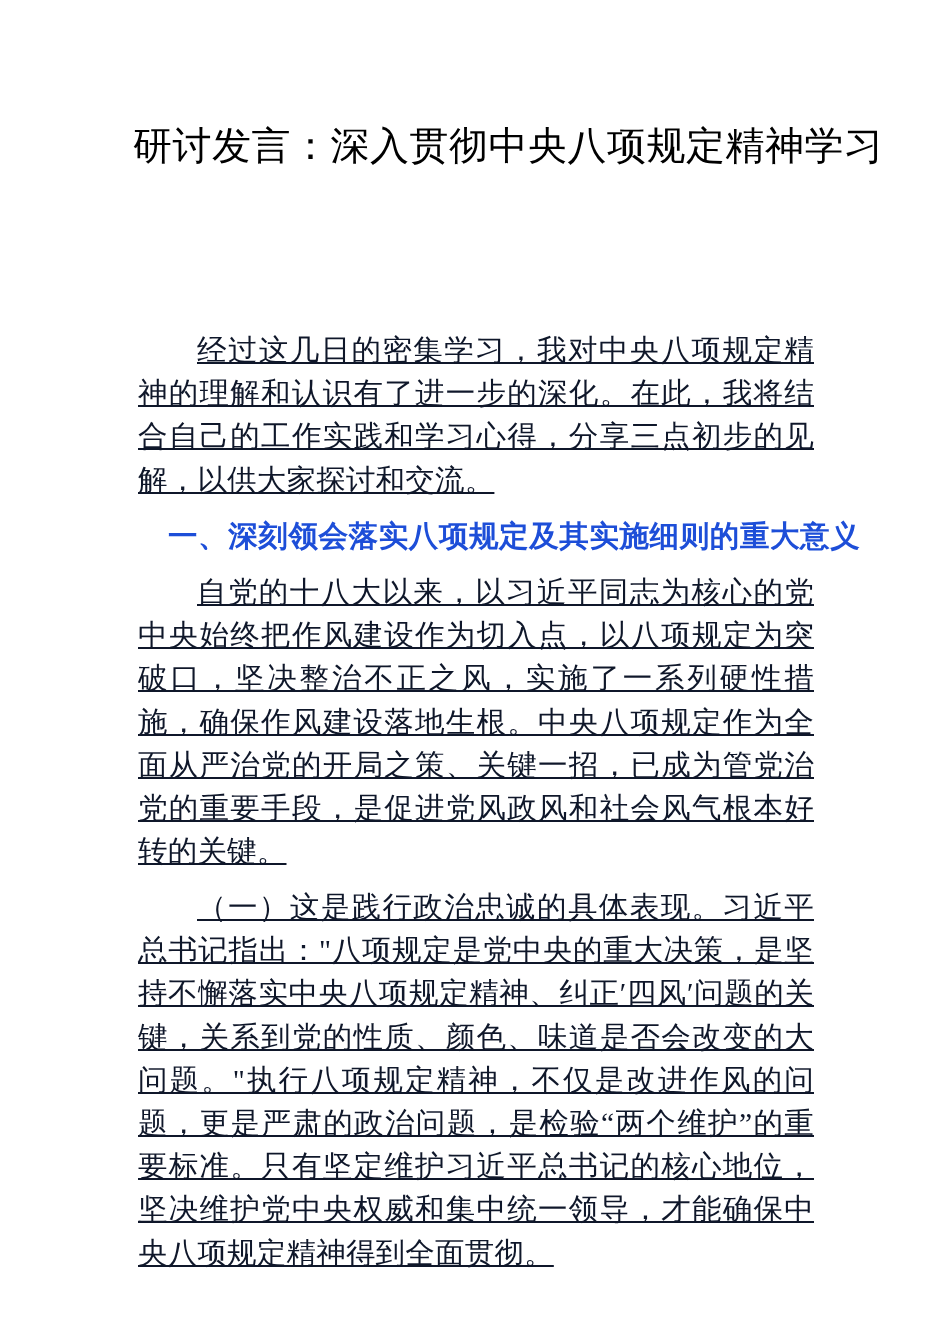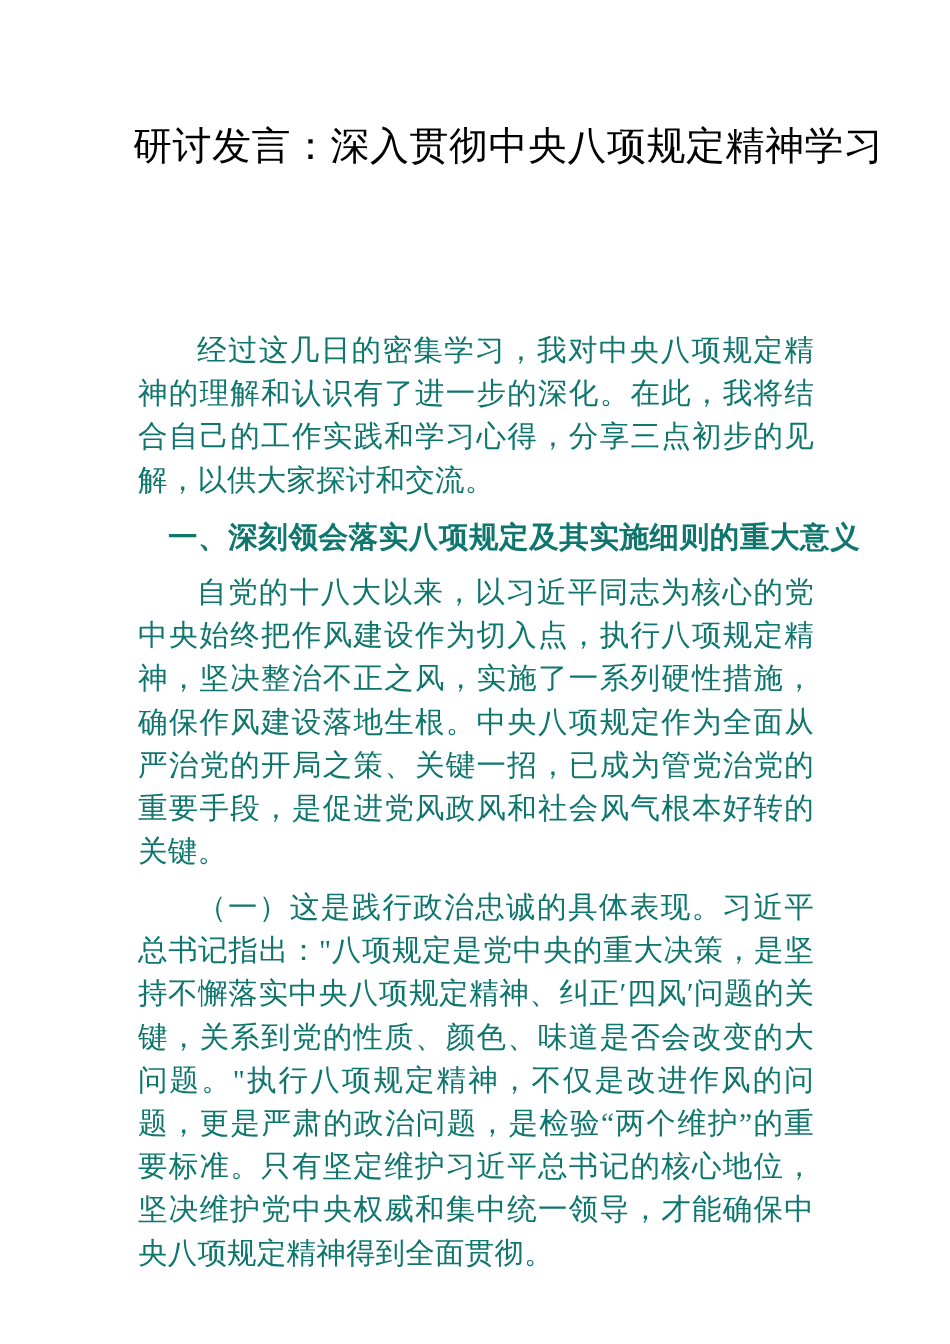--- a/index.html
+++ b/index.html
@@ -41,39 +41,40 @@
     position: absolute;
     left: 138px;
     top: 329px;
     width: 676px;
   }
 
   .para {
     font-family: "Liberation Serif", "DejaVu Serif", serif;
     font-size: 29.5px;
     line-height: 43.2px;
-    color: #0f766e;
+    color: #0f172a;
     text-align: justify;
     text-justify: inter-ideograph;
     text-indent: 59px;
     margin: 0 0 12.5px 0;
     letter-spacing: 0.2px;
     word-break: break-all;
+    text-decoration: underline;
   }
 
   .para.last {
     margin-bottom: 0;
   }
 
   .section-heading {
-    font-family: Liberation Sans, sans-serif;
+    font-family: Liberation Serif, serif;
     font-size: 29.5px;
     line-height: 43.2px;
     font-weight: bold;
-    color: #0f766e;
+    color: #1d4ed8;
     text-indent: 30px;
     margin: 13px 0 13px 0;
     letter-spacing: 0.6px;
     white-space: nowrap;
   }
 </style>
 </head>
 <body>
 
 <div class="page">
@@ -81,19 +82,19 @@
   <div class="doc-title">
     <span class="title-line">研讨发言：深入贯彻中央八项规定精神学习</span>
   </div>
 
   <div class="body-block">
 
     <p class="para">经过这几日的密集学习，我对中央八项规定精神的理解和认识有了进一步的深化。在此，我将结合自己的工作实践和学习心得，分享三点初步的见解，以供大家探讨和交流。</p>
 
     <p class="section-heading">一、深刻领会落实八项规定及其实施细则的重大意义</p>
 
-    <p class="para">自党的十八大以来，以习近平同志为核心的党中央始终把作风建设作为切入点，执行八项规定精神，坚决整治不正之风，实施了一系列硬性措施，确保作风建设落地生根。中央八项规定作为全面从严治党的开局之策、关键一招，已成为管党治党的重要手段，是促进党风政风和社会风气根本好转的关键。</p>
+    <p class="para">自党的十八大以来，以习近平同志为核心的党中央始终把作风建设作为切入点，以八项规定为突破口，坚决整治不正之风，实施了一系列硬性措施，确保作风建设落地生根。中央八项规定作为全面从严治党的开局之策、关键一招，已成为管党治党的重要手段，是促进党风政风和社会风气根本好转的关键。</p>
 
     <p class="para last">（一）这是践行政治忠诚的具体表现。习近平总书记指出："八项规定是党中央的重大决策，是坚持不懈落实中央八项规定精神、纠正′四风′问题的关键，关系到党的性质、颜色、味道是否会改变的大问题。"执行八项规定精神，不仅是改进作风的问题，更是严肃的政治问题，是检验“两个维护”的重要标准。只有坚定维护习近平总书记的核心地位，坚决维护党中央权威和集中统一领导，才能确保中央八项规定精神得到全面贯彻。</p>
 
   </div>
 
 </div>
 
 </body></html>

